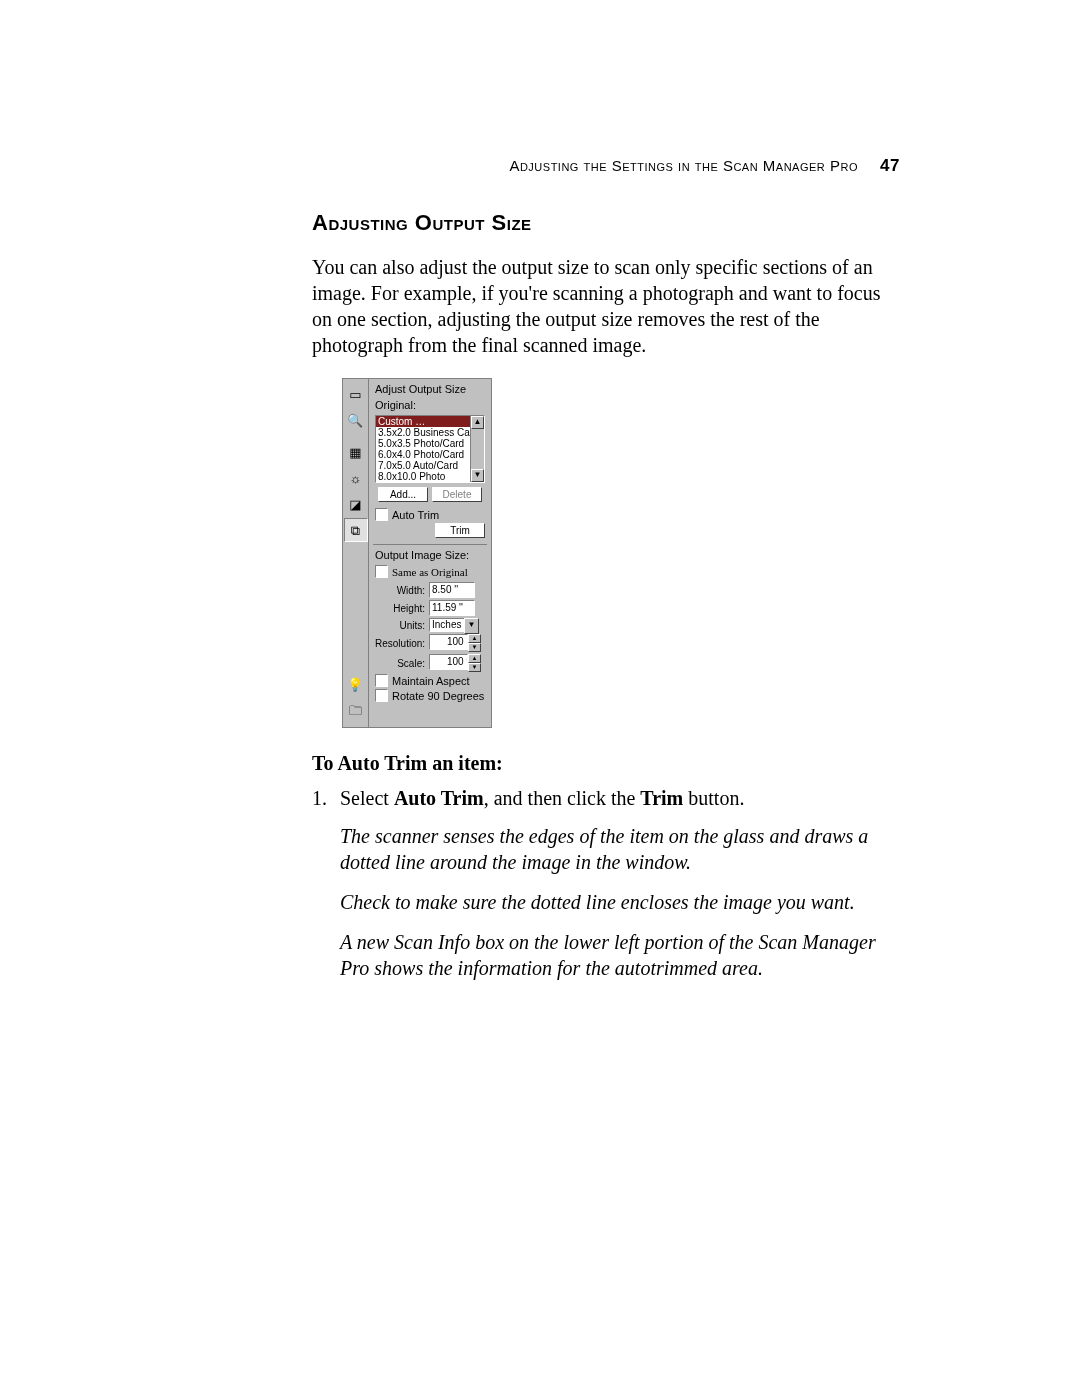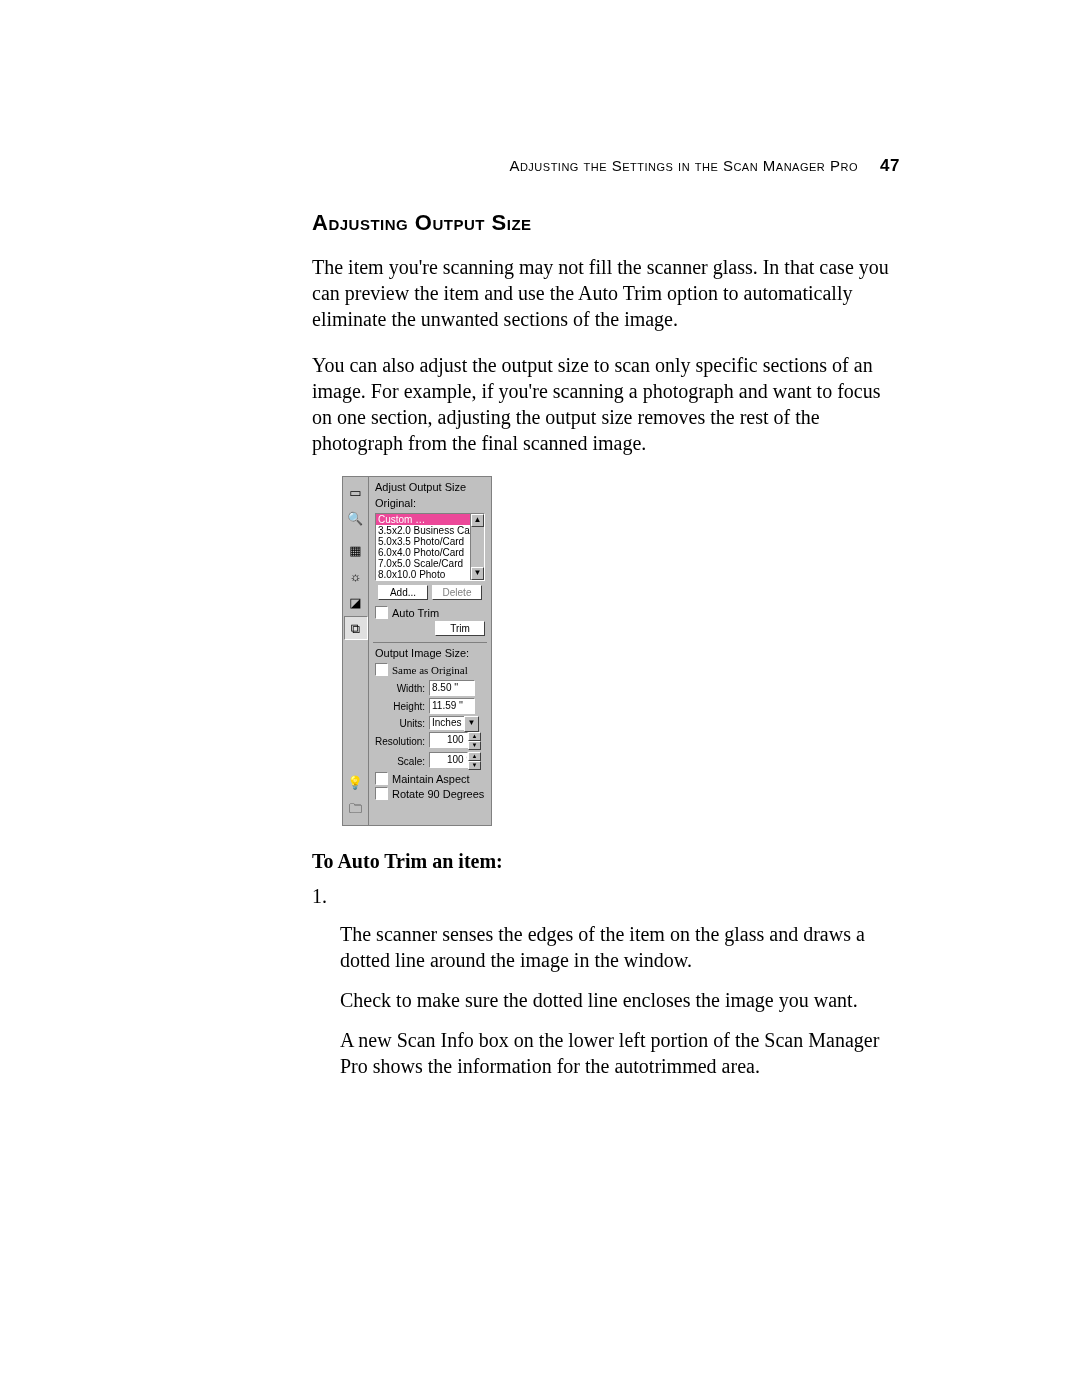--- a/index.html
+++ b/index.html
@@ -47,21 +47,21 @@
   margin: 0 0 20px 0;
 }
 .subhead {
   font-weight: bold;
   font-size: 20px;
   margin: 0 0 10px 0;
 }
 .num-item { display: flex; font-size: 20px; line-height: 1.30; margin-bottom: 12px; }
 .num-item .num { width: 28px; flex: 0 0 28px; }
 .indent-block { margin-left: 28px; font-size: 20px; line-height: 1.30; }
-.indent-block p { margin: 0 0 14px 0; }
+.indent-block p { margin: 0 0 14px 0; font-style: italic; }
 
 
 .figure-wrap {
   margin: 8px 0 24px 30px;
 }
 .win-panel {
   display: flex;
   align-items: flex-start;
   font-family: Tahoma, "MS Sans Serif", Arial, sans-serif;
   font-size: 11px;
@@ -115,21 +115,21 @@
   overflow: hidden;
   position: relative;
   margin-bottom: 4px;
 }
 .listbox .it {
   padding: 0 2px;
   font-size: 10px;
   line-height: 11px;
   white-space: nowrap;
 }
-.listbox .it.sel { background:#ec4899; color:#fff; }
+.listbox .it.sel { background:#7f1d1d; color:#fff; }
 .listbox .scrollbar {
   position: absolute; right:0; top:0; bottom:0; width:13px;
   background:#c0c0c0;
   border-left:1px solid #808080;
   display:flex;flex-direction:column;justify-content:space-between;align-items:center;
 }
 .sbbtn {
   width:11px;height:11px;background:#c0c0c0;
   border-top:1px solid #fff;border-left:1px solid #fff;border-right:1px solid #404040;border-bottom:1px solid #404040;
   font-size:8px;line-height:10px;text-align:center;
@@ -181,21 +181,20 @@
 
 <div class="page">
   <div class="header-line">
     <span class="hdr">Adjusting the Settings in the Scan Manager Pro</span>
     <span class="pg">47</span>
   </div>
 
   <div class="body">
     <h2 class="section-title">Adjusting Output Size</h2>
 
-    <p class="para">The item you're scanning may not fill the scanner glass. In that case you can preview the item and use the Auto Trim option to automatically eliminate the unwanted sections of the image.</p>
     <p class="para">You can also adjust the output size to scan only specific sections of an image. For example, if you're scanning a photograph and want to focus on one section, adjusting the output size removes the rest of the photograph from the final scanned image.</p>
 
     <div class="figure-wrap">
       <div class="win-panel">
 
         <div class="toolstrip">
           <div class="toolbtn">▭</div>
           <div class="toolbtn">🔍</div>
           <div class="spacer"></div>
           <div class="toolbtn">▦</div>
@@ -210,21 +209,21 @@
 
         <div class="propsheet">
           <div class="group-title">Adjust Output Size</div>
           <div class="group-title">Original:</div>
 
           <div class="listbox">
             <div class="it sel">Custom …</div>
             <div class="it">3.5x2.0 Business Card</div>
             <div class="it">5.0x3.5 Photo/Card</div>
             <div class="it">6.0x4.0 Photo/Card</div>
-            <div class="it">7.0x5.0 Scale/Card</div>
+            <div class="it">7.0x5.0 Auto/Card</div>
             <div class="it">8.0x10.0 Photo</div>
             <div class="it">8.5x11.0 US Letter</div>
             <div class="scrollbar">
               <div class="sbbtn">▲</div>
               <div class="sbbtn">▼</div>
             </div>
           </div>
 
           <div class="btnrow">
             <div class="winbtn">Add...</div>
@@ -292,20 +291,23 @@
             <span>Rotate 90 Degrees</span>
           </div>
         </div>
       </div>
     </div>
 
     <p class="subhead">To Auto Trim an item:</p>
 
     <div class="num-item">
       <span class="num">1.</span>
+      <span>
+        <span>Select </span><b>Auto Trim</b><span>, and then click the </span><b>Trim</b><span> button.</span>
+      </span>
     </div>
 
     <div class="indent-block">
       <p>The scanner senses the edges of the item on the glass and draws a dotted line around the image in the window.</p>
       <p>Check to make sure the dotted line encloses the image you want.</p>
       <p>A new Scan Info box on the lower left portion of the Scan Manager Pro shows the information for the autotrimmed area.</p>
     </div>
   </div>
 </div>
 

